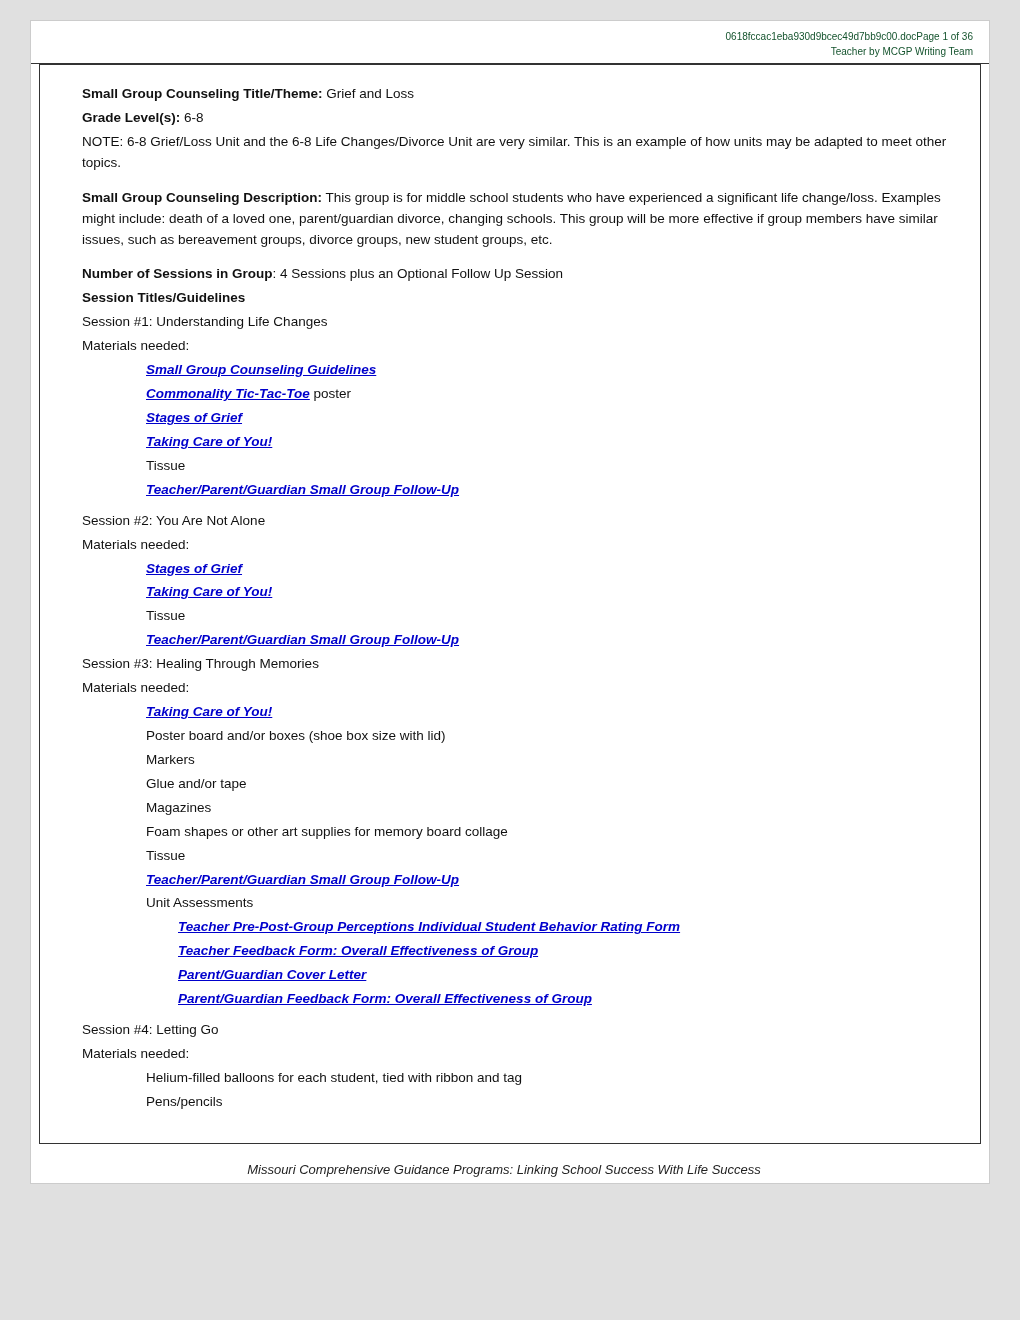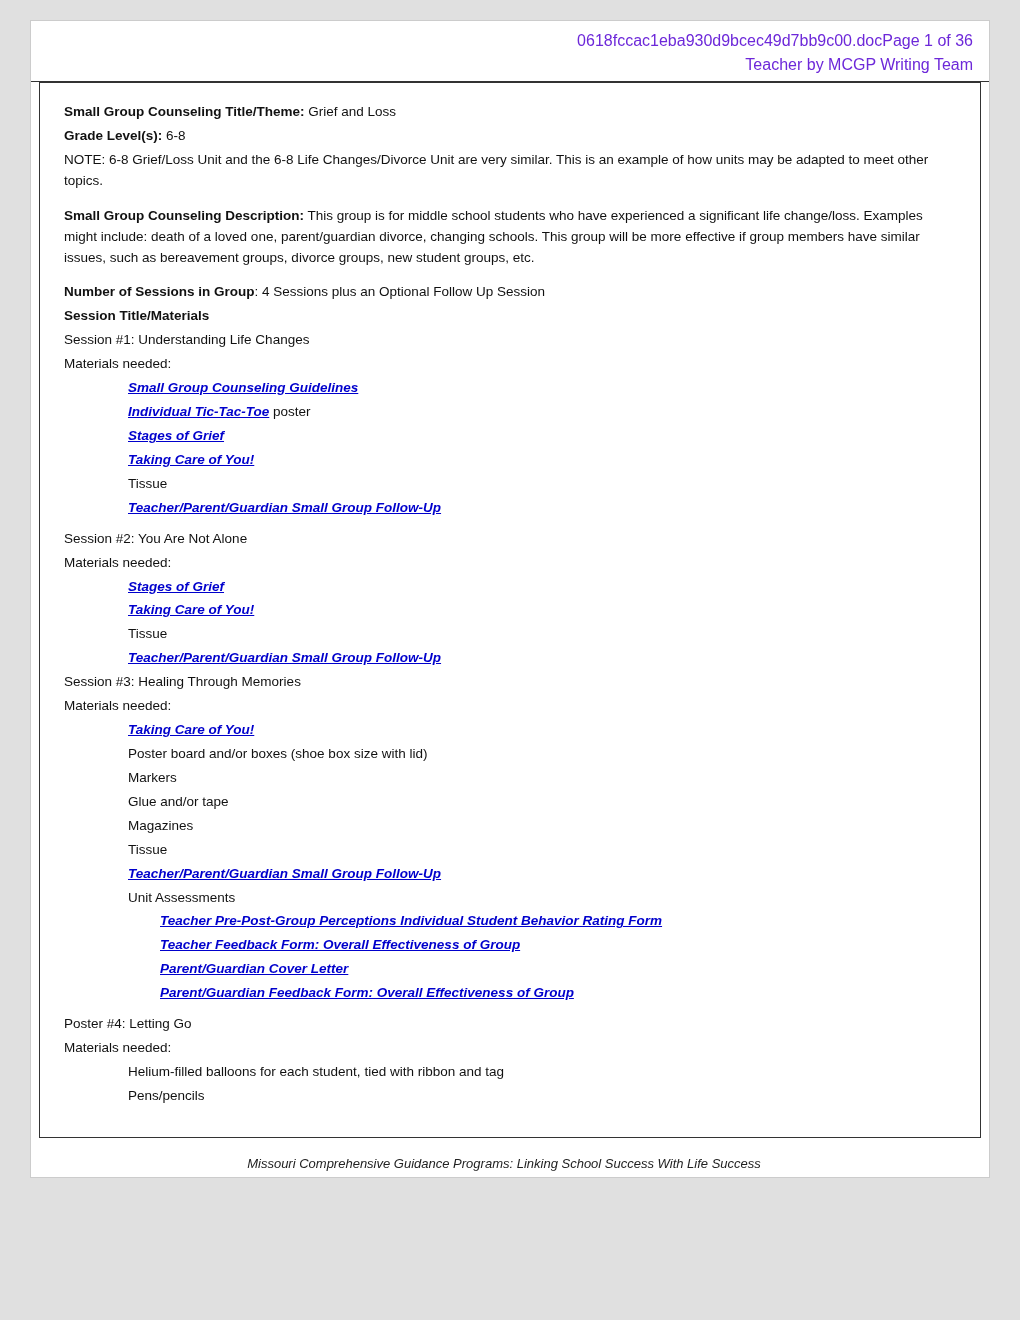--- a/index.html
+++ b/index.html
@@ -15,29 +15,29 @@
     .page-container {
       width: 960px;
       background: #fff;
       border: 1px solid #ccc;
       padding: 0;
       position: relative;
     }
     .header-meta {
       text-align: right;
       padding: 8px 16px 4px 16px;
-      font-size: 16px;
-      color: #6d28d9;
+      font-size: 10px;
+      color: #14532d;
       border-bottom: 1px solid #333;
     }
     .header-meta div {
       line-height: 1.5;
     }
     .content {
-      padding: 16px 24px 16px 24px;
+      padding: 16px 24px 16px 42px;
       border: 1px solid #333;
       margin: 0 8px 8px 8px;
     }
     .content p, .content div {
       font-size: 13.5px;
       line-height: 1.55;
       color: #111;
     }
     .bold { font-weight: bold; }
     .section { margin-bottom: 14px; }
@@ -87,30 +87,30 @@
 
     <div class="section">
       <span class="bold">Small Group Counseling Description:</span><span>  This group is for middle school students who have experienced a significant life change/loss.  Examples might include:  death of a loved one, parent/guardian divorce, changing schools.  This group will be more effective if group members have similar issues, such as bereavement groups, divorce groups, new student groups, etc.</span>
     </div>
 
     <div class="section line">
       <span class="bold">Number of Sessions in Group</span><span>:  4 Sessions plus an Optional Follow Up Session</span>
     </div>
 
     <div class="section">
-      <div class="line bold">Session Title/Materials</div>
+      <div class="line bold">Session Titles/Guidelines</div>
 
       <div class="line">Session #1:  Understanding Life Changes</div>
       <div class="indent1 line">Materials needed:</div>
       <div class="indent2">
         <div class="line">
           <span class="link">Small Group Counseling Guidelines</span>
         </div>
         <div class="line">
-          <span class="link">Individual Tic-Tac-Toe</span><span> poster</span>
+          <span class="link">Commonality Tic-Tac-Toe</span><span> poster</span>
         </div>
         <div class="line">
           <span class="link">Stages of Grief</span>
         </div>
         <div class="line">
           <span class="link">Taking Care of You!</span>
         </div>
         <div class="line">Tissue</div>
         <div class="line">
           <span class="link">Teacher/Parent/Guardian Small Group Follow-Up</span>
@@ -138,20 +138,21 @@
         <div class="line">Session #3:  Healing Through Memories</div>
         <div class="indent1 line">Materials needed:</div>
         <div class="indent2">
           <div class="line">
             <span class="link">Taking Care of You!</span>
           </div>
           <div class="line">Poster board and/or boxes (shoe box size with lid)</div>
           <div class="line">Markers</div>
           <div class="line">Glue and/or tape</div>
           <div class="line">Magazines</div>
+          <div class="line">Foam shapes or other art supplies for memory board collage</div>
           <div class="line">Tissue</div>
           <div class="line">
             <span class="link">Teacher/Parent/Guardian Small Group Follow-Up</span>
           </div>
           <div class="line">Unit Assessments</div>
         </div>
         <div style="margin-left:96px;">
           <div class="line">
             <span class="link">Teacher Pre-Post-Group Perceptions Individual Student Behavior Rating Form</span>
           </div>
@@ -161,21 +162,21 @@
           <div class="line">
             <span class="link">Parent/Guardian Cover Letter</span>
           </div>
           <div class="line">
             <span class="link">Parent/Guardian Feedback Form: Overall Effectiveness of Group</span>
           </div>
         </div>
       </div>
 
       <div style="margin-top:10px;">
-        <div class="line">Poster #4:  Letting Go</div>
+        <div class="line">Session #4:  Letting Go</div>
         <div class="indent1 line">Materials needed:</div>
         <div class="indent2">
           <div class="line">Helium-filled balloons for each student, tied with ribbon and tag</div>
           <div class="line">Pens/pencils</div>
         </div>
       </div>
 
     </div>
   </div>
 

